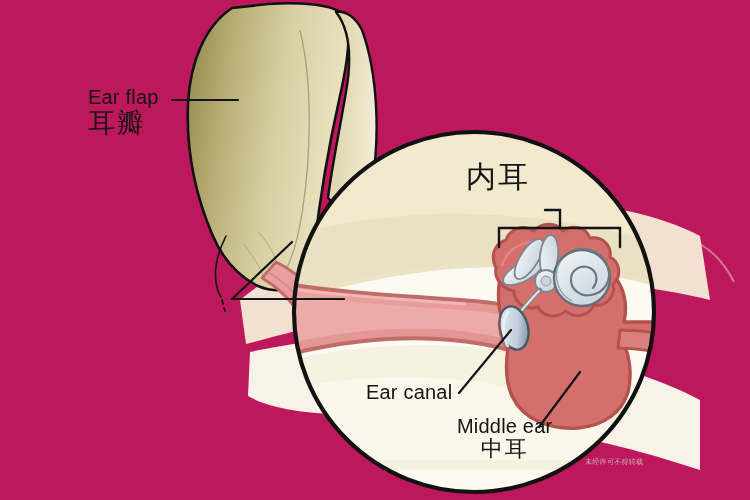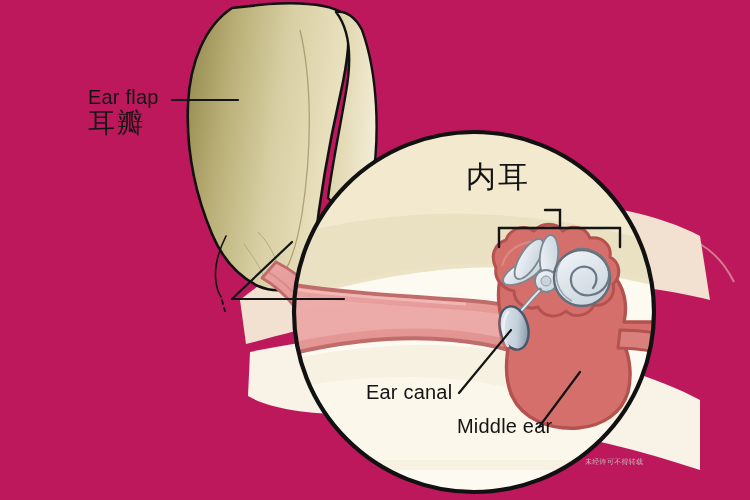--- a/index.html
+++ b/index.html
@@ -252,17 +252,18 @@
   <div class="lbl centered" id="lbl-innerear">
     <span class="zh">内耳</span>
   </div>
 
   <div class="lbl" id="lbl-eardrum">
     <span class="en">Ear canal</span>
   </div>
 
   <div class="lbl centered" id="lbl-middleear">
     <span class="en">Middle ear</span>
+    <span class="zh">中耳</span>
   </div>
 
   <div id="watermark">未经许可不得转载</div>
 
 </div>
 
 </body></html>

